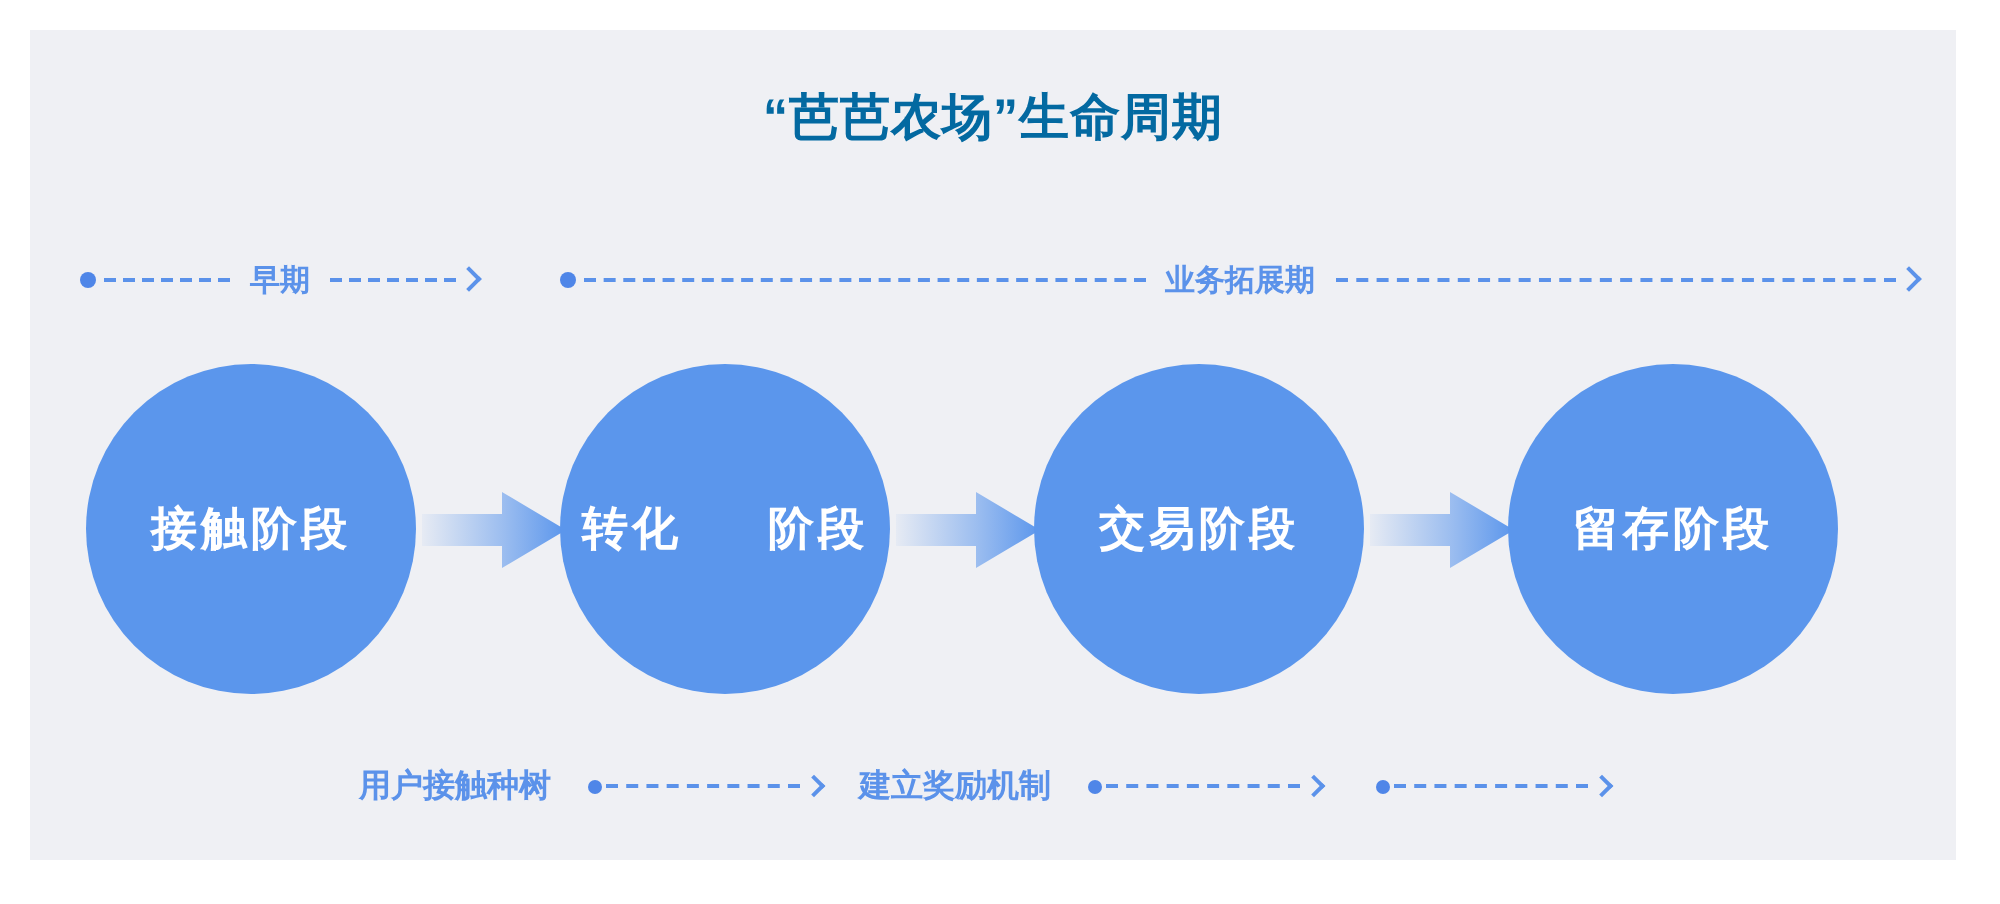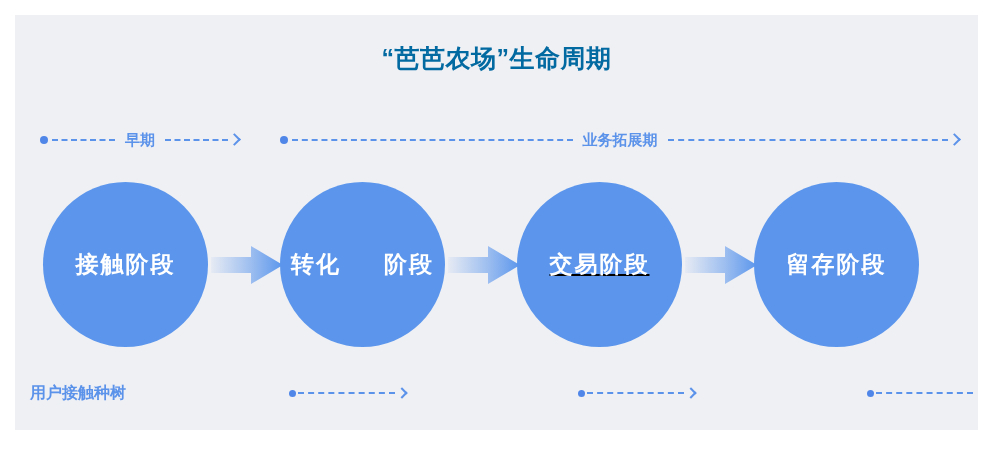--- a/index.html
+++ b/index.html
@@ -121,44 +121,44 @@
   .stage-line {
     color: #ffffff;
     font-size: 23px;
     font-weight: bold;
     line-height: 1.45;
     letter-spacing: 2px;
     white-space: nowrap;
   }
   #stage-0 { left: 28px; }
   #stage-1 { left: 265px; gap: 43px; }
-  #stage-2 { left: 502px; text-decoration: underline; }
+  #stage-2 { left: 502px; }
   #stage-3 { left: 739px; font-family: Liberation Serif, serif; }
 
   
   .connector {
     position: absolute;
     top: 62px;
     width: 72px;
     height: 42px;
   }
   #connector-0 { left: 196px; }
   #connector-1 { left: 433px; }
   #connector-2 { left: 670px; }
 
   
   #action-rail {
     position: absolute;
-    left: 15px;
+    left: 0;
     top: 363px;
     width: 963px;
     height: 30px;
     display: flex;
     align-items: center;
-    justify-content: space-between;
+    justify-content: center;
     gap: 10px;
   }
   .action-label {
     font-size: 16px;
     font-weight: bold;
     color: #5b92ea;
     white-space: nowrap;
     flex: 0 0 auto;
   }
   .action-link {
@@ -292,20 +292,21 @@
   <div id="action-rail">
 
     <span class="action-label">用户接触种树</span>
 
     <span class="action-link">
       <span class="action-dot"></span>
       <span class="action-dash"></span>
       <span class="action-head"></span>
     </span>
 
+    <span class="action-label">建立奖励机制</span>
 
     <span class="action-link">
       <span class="action-dot"></span>
       <span class="action-dash"></span>
       <span class="action-head"></span>
     </span>
 
 
     <span class="action-link">
       <span class="action-dot"></span>

